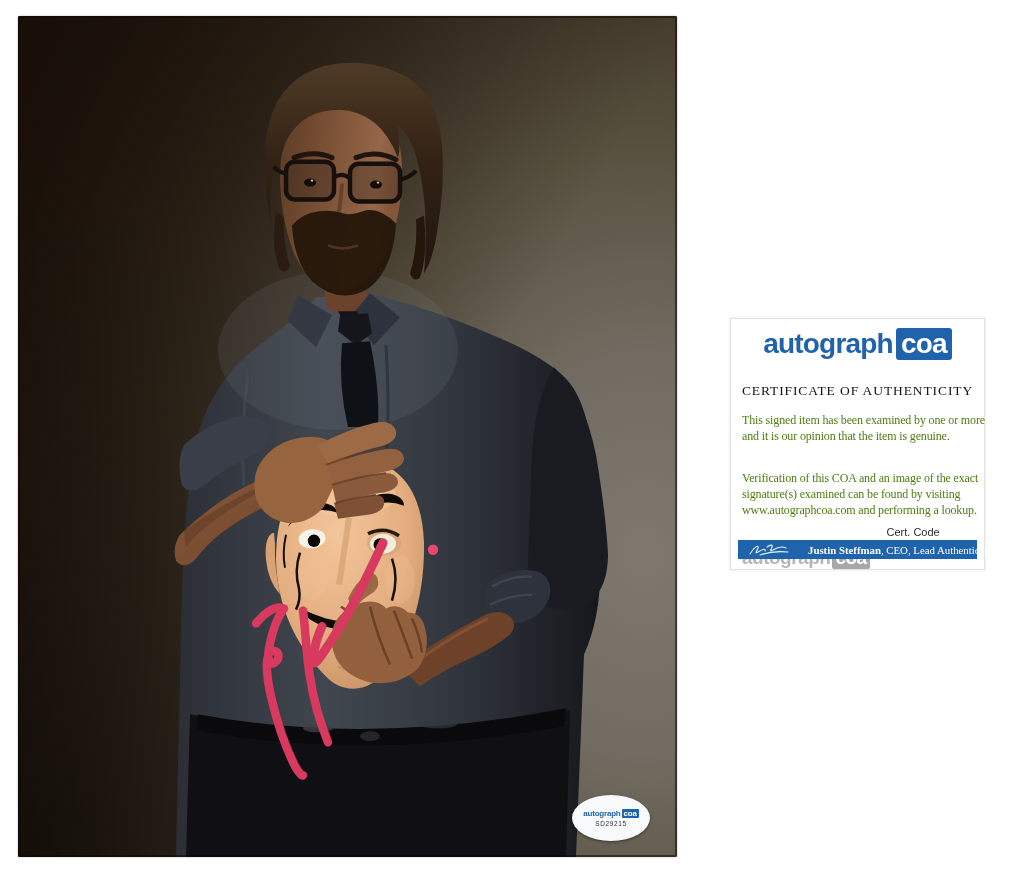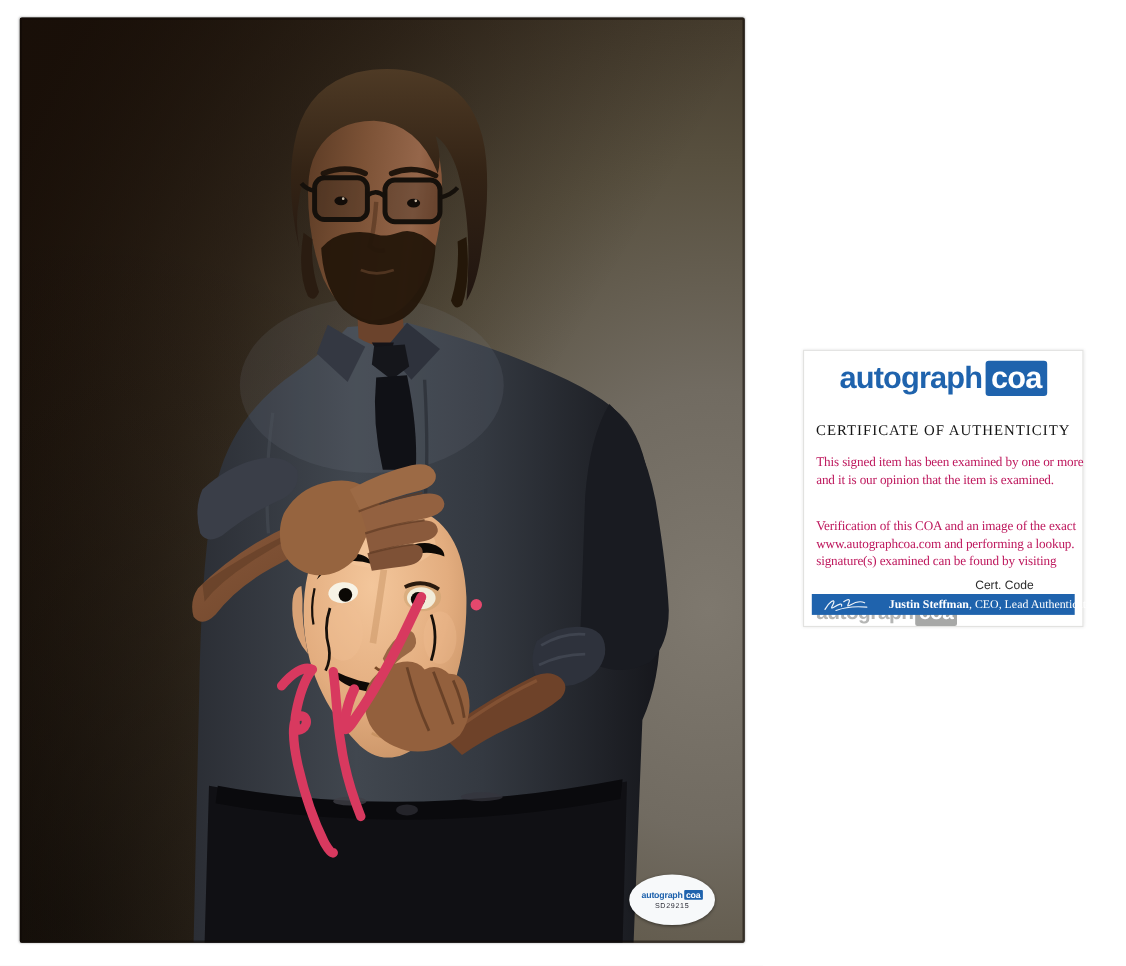--- a/index.html
+++ b/index.html
@@ -17,21 +17,21 @@
   .sticker-code{font-size:6.5px;letter-spacing:.6px;color:#30303a;margin-top:2px;line-height:7px;}
   
   .coa-card{position:absolute;left:730px;top:318px;width:255px;height:252px;background:#ffffff;
             border:1px solid #e2e2e0;box-sizing:border-box;box-shadow:0 0 3px rgba(0,0,0,.10);}
   .coa-logo{margin-top:9px;text-align:center;font-weight:bold;font-size:28px;letter-spacing:-0.8px;
             line-height:31px;white-space:nowrap;}
   .coa-logo .logo-box{color:#fff;padding:0px 5px 1px;border-radius:3px;margin-left:3px;}
   .coa-title{text-align:center;font-family:"Liberation Serif",serif;font-size:13.5px;letter-spacing:0.9px;
              color:#141414;margin-top:24px;white-space:nowrap;}
   .coa-body{margin:13px 0 0 11px;font-family:"Liberation Serif",serif;font-size:12px;letter-spacing:-0.15px;
-            line-height:16px;color:#be185d;}
+            line-height:16px;color:#4d7c0f;}
   .coa-body .line{white-space:nowrap;}
   .coa-para2{margin-top:26px;}
   .coa-mid{position:relative;height:40px;margin-top:12px;}
   .watermark{position:absolute;left:11px;bottom:1px;font-weight:bold;font-size:19px;letter-spacing:-0.5px;
              white-space:nowrap;}
   .wm-box{color:#fff;padding:0 3px 1px;border-radius:2px;margin-left:2px;}
   .cert-block{position:absolute;right:21px;top:-4px;text-align:left;}
   .cert-label{font-size:11px;color:#2c2c2c;}
   .cert-code{font-weight:bold;font-size:17px;letter-spacing:0.8px;color:#060606;margin-top:1px;}
   .coa-bar{position:absolute;left:7px;right:7px;bottom:10px;height:19px;display:flex;align-items:center;}
@@ -217,26 +217,26 @@
 
   <div class="coa-card">
     <div class="coa-logo">
       <span class="logo-text" style="color: rgb(31, 99, 173);">autograph</span><span class="logo-box" style="background-color: rgb(31, 99, 173);">coa</span>
     </div>
     <div class="coa-title">CERTIFICATE OF AUTHENTICITY</div>
 
     <div class="coa-body">
       <div class="coa-para1">
         <div class="line">This signed item has been examined by one or more</div>
-        <div class="line">and it is our opinion that the item is examined.</div>
+        <div class="line">and it is our opinion that the item is genuine.</div>
       </div>
       <div class="coa-para2">
         <div class="line">Verification of this COA and an image of the exact</div>
+        <div class="line">signature(s) examined can be found by visiting</div>
         <div class="line">www.autographcoa.com and performing a lookup.</div>
-        <div class="line">signature(s) examined can be found by visiting</div>
       </div>
     </div>
 
     <div class="coa-mid">
       <div class="watermark" style="color: rgb(181, 182, 181);">
         <span>autograph</span><span class="wm-box" style="background-color: rgb(167, 168, 167);">coa</span>
       </div>
       <div class="cert-block">
         <div class="cert-label">Cert. Code</div>
         <div class="cert-code">SD29215</div>

